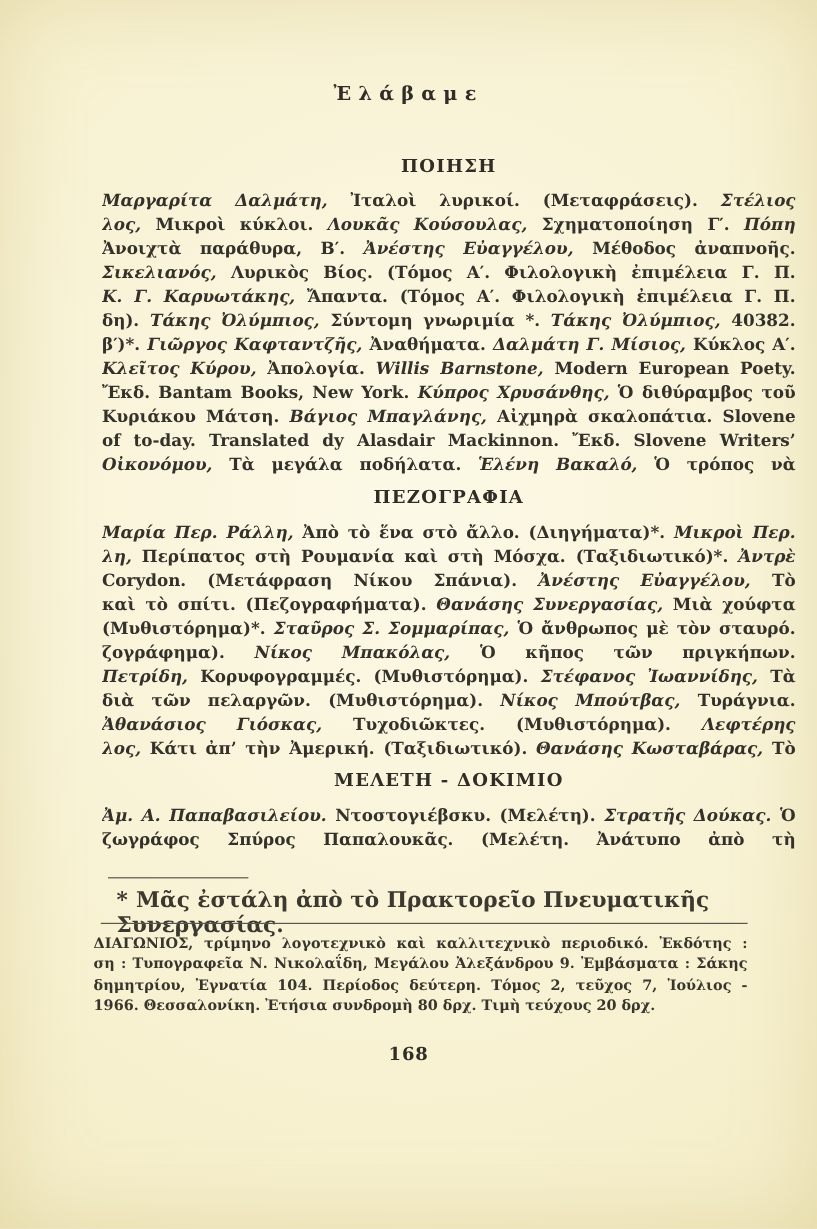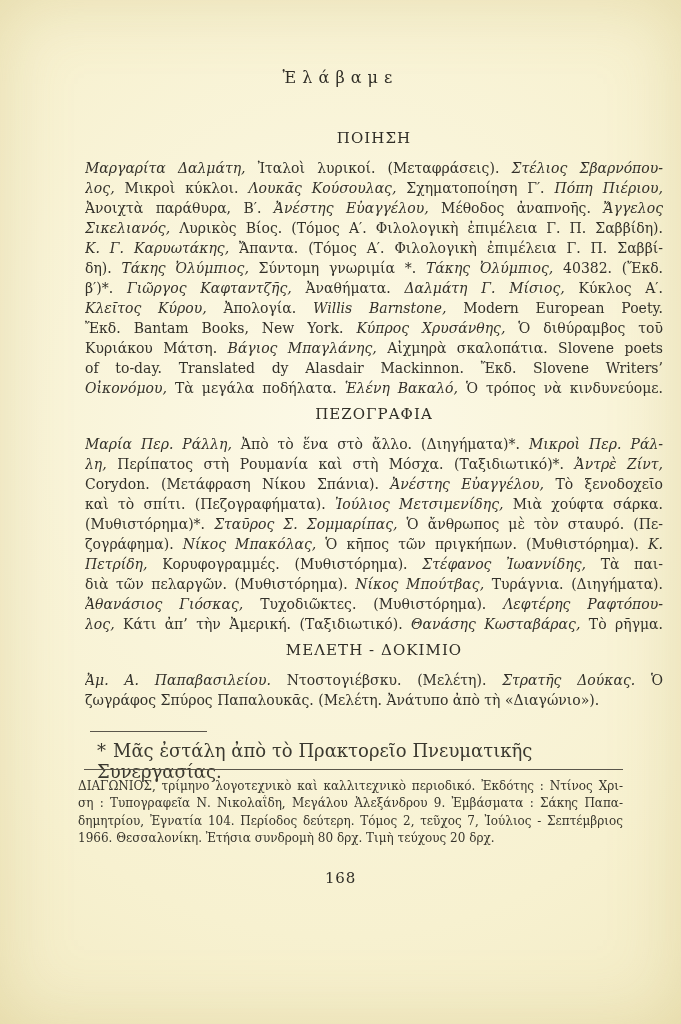--- a/index.html
+++ b/index.html
@@ -3,20 +3,21 @@
 <meta charset="utf-8">
 <style>
   html,body{margin:0;padding:0;background:#e9e2c0;}
   .page{
     position:relative;width:681px;height:1024px;overflow:hidden;
     background:#f7f2d4;
     background-image:radial-gradient(ellipse 120% 90% at 50% 42%, #fcf9e7 0%, #f7f1d0 55%, #efe6ba 100%);
     box-shadow:inset 0 0 70px rgba(190,170,90,.28);
     font-family:"DejaVu Serif","Liberation Serif",serif;
     color:#33312a;
+    font-weight:bold;
   }
   .title{position:absolute;top:68px;left:0;width:100%;text-align:center;
          font-size:16px;letter-spacing:.38em;color:#2f2d26;}
   .sections{position:absolute;top:117px;left:85px;width:578px;}
   .heading{text-align:center;font-size:15px;letter-spacing:.07em;margin:7px 0 11px;color:#2f2d26;}
   .heading:first-child{margin-top:12px;}
   .para{font-size:14px;}
   .tline{height:20px;line-height:20px;text-align:justify;text-align-last:justify;overflow:hidden;}
   .tline.nojust{text-align-last:left;}
   .it{font-style:italic;}
@@ -49,21 +50,21 @@
         <div class="tline"><span>Ἔκδ. Bantam Books, New York. </span><span class="it">Κύπρος Χρυσάνθης,</span><span> Ὁ διθύραμβος τοῦ</span></div>
         <div class="tline"><span>Κυριάκου Μάτση. </span><span class="it">Βάγιος Μπαγλάνης,</span><span> Αἰχμηρὰ σκαλοπάτια. Slovene poets</span></div>
         <div class="tline"><span>of to-day. Translated dy Alasdair Mackinnon. Ἔκδ. Slovene Writers’</span></div>
         <div class="tline"><span class="it">Οἰκονόμου,</span><span> Τὰ μεγάλα ποδήλατα. </span><span class="it">Ἑλένη Βακαλό,</span><span> Ὁ τρόπος νὰ κινδυνεύομε.</span></div>
       </div>
       <div class="heading">ΠΕΖΟΓΡΑΦΙΑ</div>
       <div class="para">
         <div class="tline"><span class="it">Μαρία Περ. Ράλλη,</span><span> Ἀπὸ τὸ ἕνα στὸ ἄλλο. (Διηγήματα)*. </span><span class="it">Μικροὶ Περ. Ράλ-</span></div>
         <div class="tline"><span class="it">λη,</span><span> Περίπατος στὴ Ρουμανία καὶ στὴ Μόσχα. (Ταξιδιωτικό)*. </span><span class="it">Ἀντρὲ Ζίντ,</span></div>
         <div class="tline"><span>Corydon. (Μετάφραση Νίκου Σπάνια). </span><span class="it">Ἀνέστης Εὐαγγέλου,</span><span> Τὸ ξενοδοχεῖο</span></div>
-        <div class="tline"><span>καὶ τὸ σπίτι. (Πεζογραφήματα). </span><span class="it">Ἰούλιος Μετσιμενίδης,</span><span> Μιὰ χούφτα σάρκα.</span></div>
+        <div class="tline"><span>καὶ τὸ σπίτι. (Πεζογραφήματα). </span><span class="it">Θανάσης Συνεργασίας,</span><span> Μιὰ χούφτα σάρκα.</span></div>
         <div class="tline"><span>(Μυθιστόρημα)*. </span><span class="it">Σταῦρος Σ. Σομμαρίπας,</span><span> Ὁ ἄνθρωπος μὲ τὸν σταυρό. (Πε-</span></div>
         <div class="tline"><span>ζογράφημα). </span><span class="it">Νίκος Μπακόλας,</span><span> Ὁ κῆπος τῶν πριγκήπων. (Μυθιστόρημα). </span><span class="it">Κ.</span></div>
         <div class="tline"><span class="it">Πετρίδη,</span><span> Κορυφογραμμές. (Μυθιστόρημα). </span><span class="it">Στέφανος Ἰωαννίδης,</span><span> Τὰ παι-</span></div>
         <div class="tline"><span>διὰ τῶν πελαργῶν. (Μυθιστόρημα). </span><span class="it">Νίκος Μπούτβας,</span><span> Τυράγνια. (Διηγήματα).</span></div>
         <div class="tline"><span class="it">Ἀθανάσιος Γιόσκας,</span><span> Τυχοδιῶκτες. (Μυθιστόρημα). </span><span class="it">Λεφτέρης Ραφτόπου-</span></div>
         <div class="tline"><span class="it">λος,</span><span> Κάτι ἀπ’ τὴν Ἀμερική. (Ταξιδιωτικό). </span><span class="it">Θανάσης Κωσταβάρας,</span><span> Τὸ ρῆγμα.</span></div>
       </div>
       <div class="heading">ΜΕΛΕΤΗ - ΔΟΚΙΜΙΟ</div>
       <div class="para">
         <div class="tline"><span class="it">Ἀμ. Α. Παπαβασιλείου.</span><span> Ντοστογιέβσκυ. (Μελέτη). </span><span class="it">Στρατῆς Δούκας.</span><span> Ὁ</span></div>

